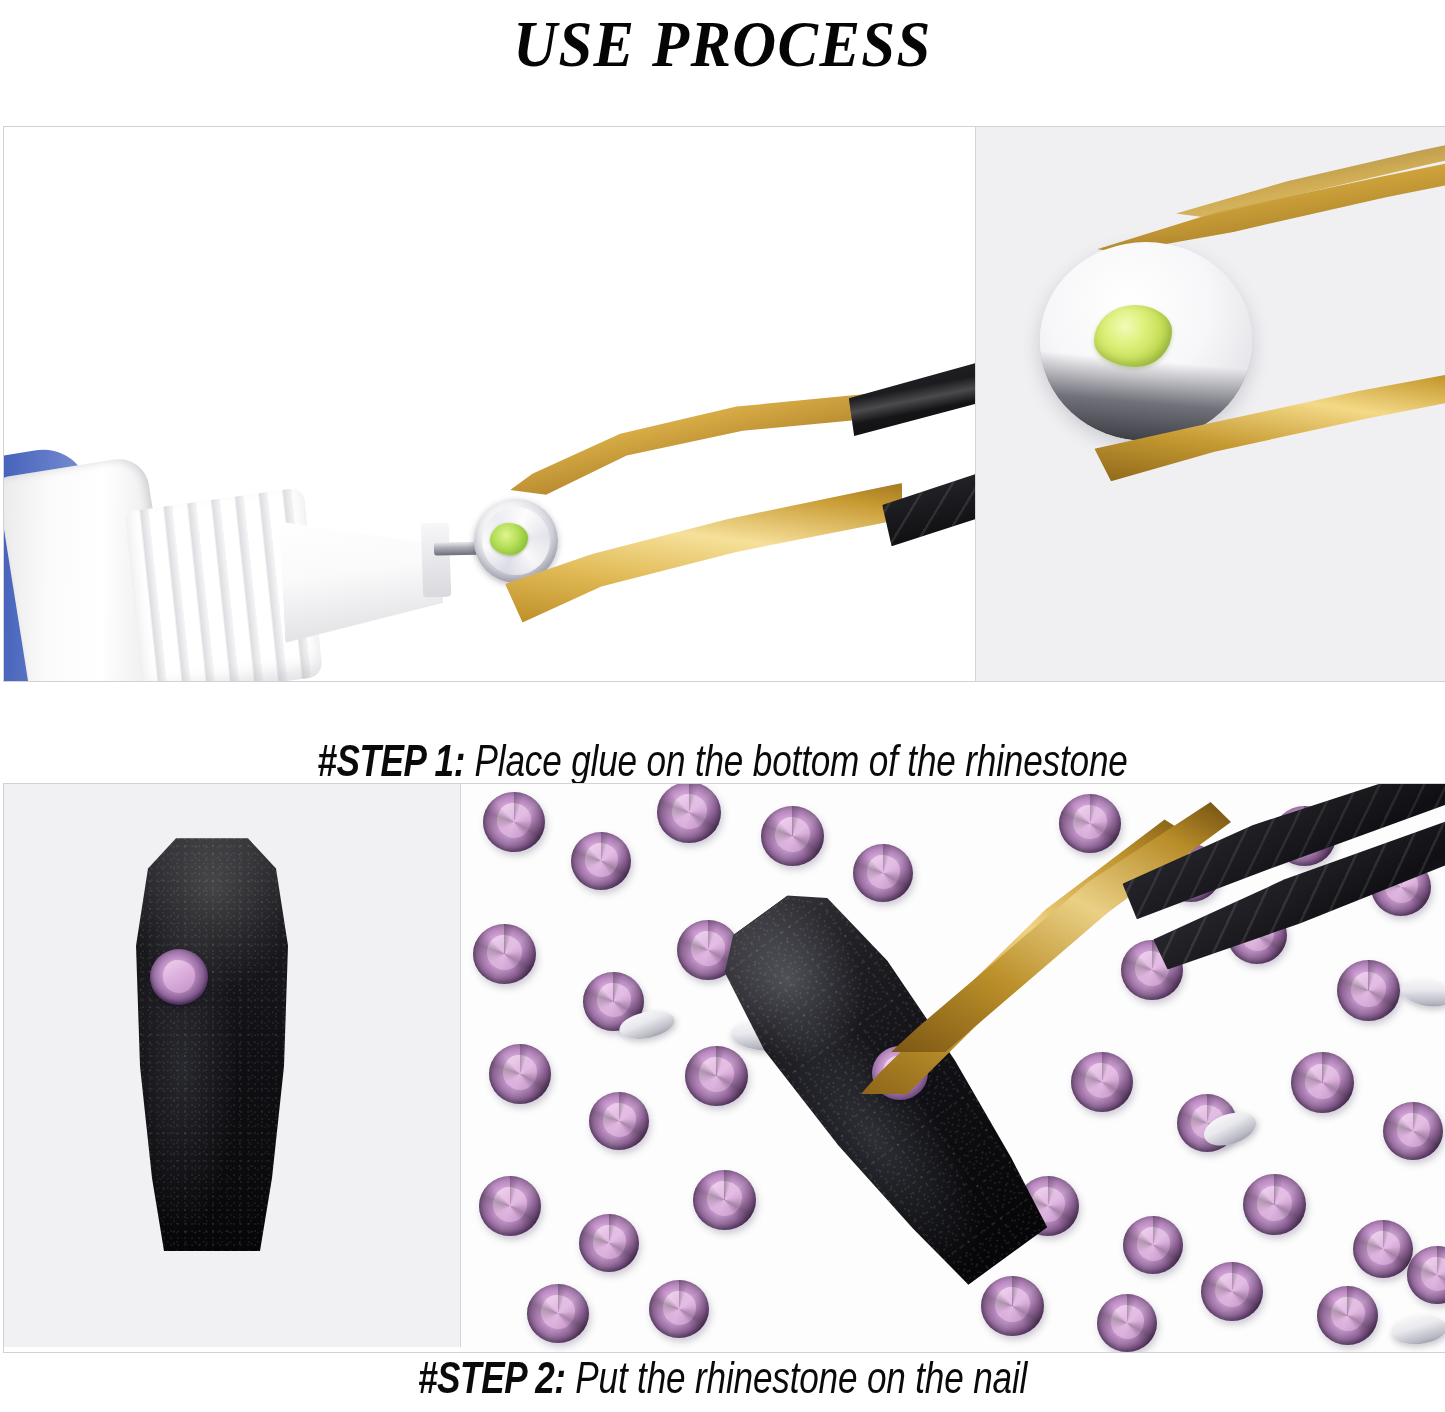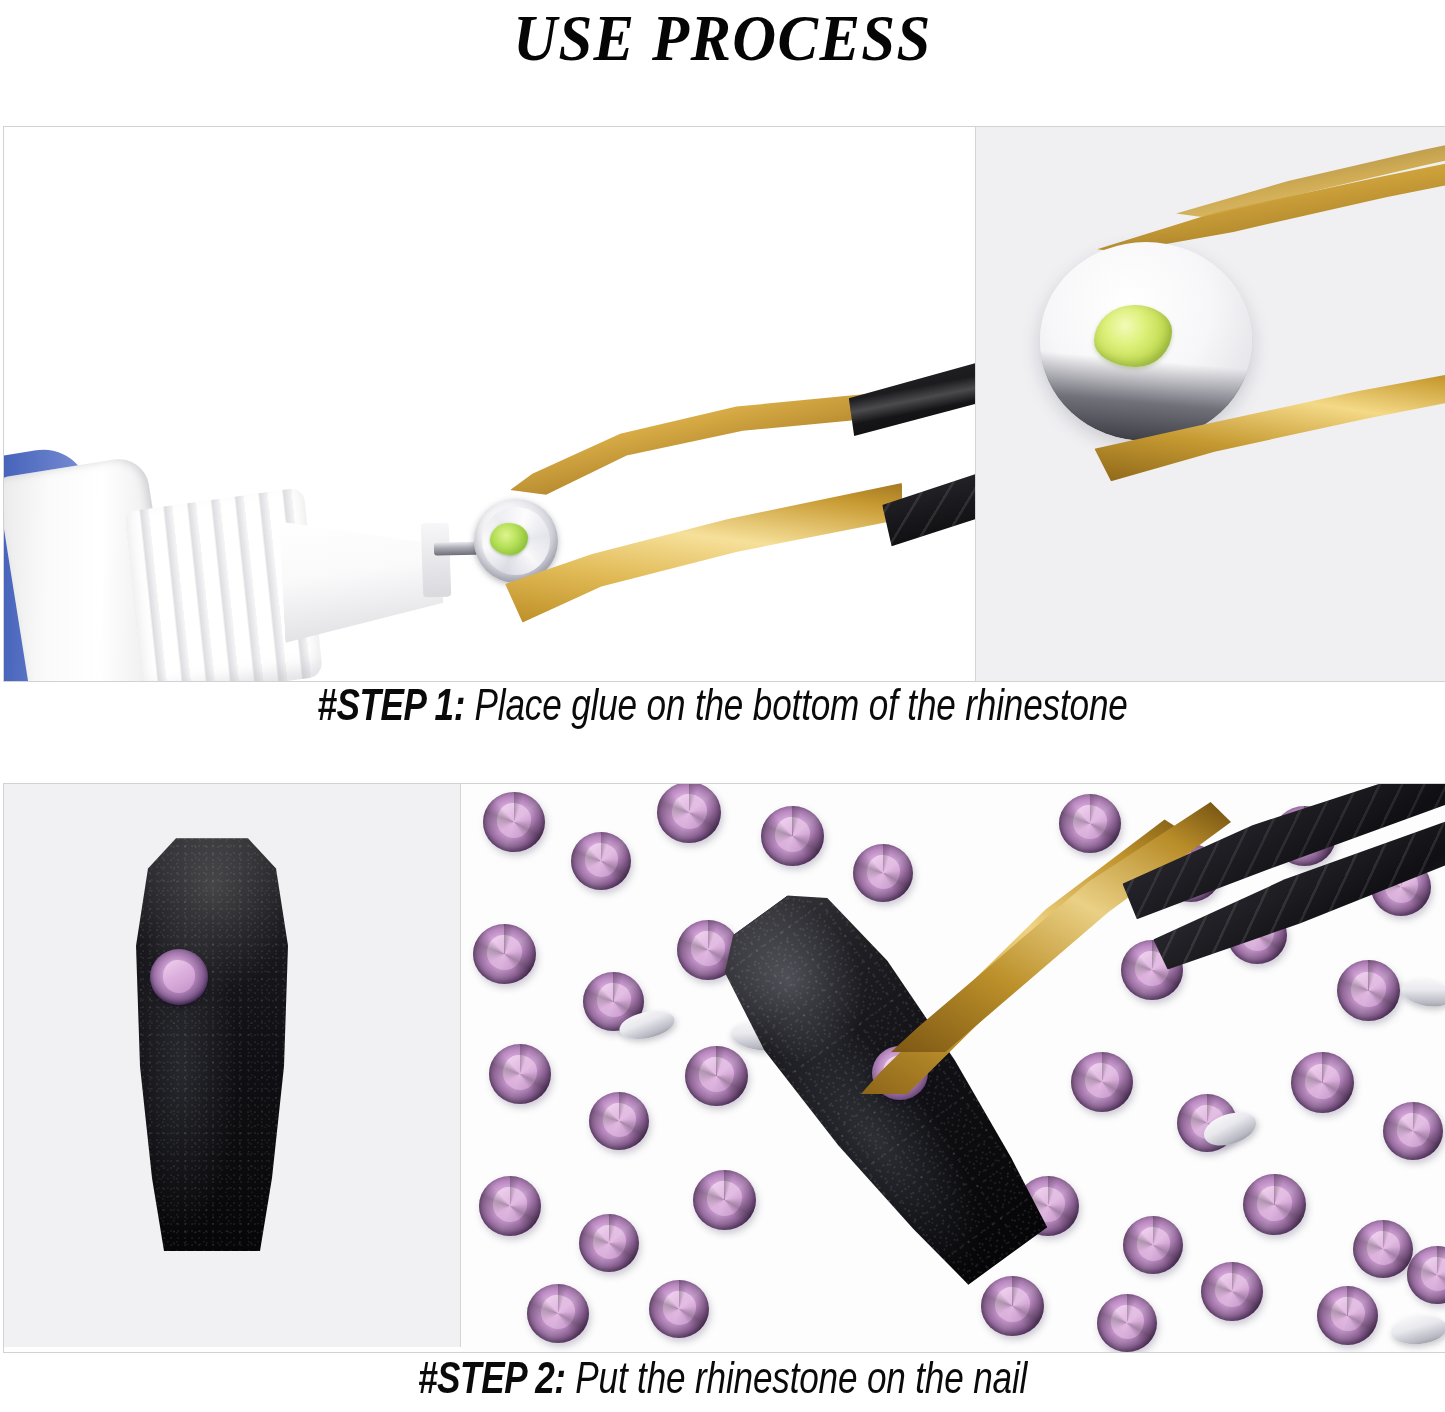--- a/index.html
+++ b/index.html
@@ -16,21 +16,21 @@
   }
 
   
   .title-bar {
     width: 100%;
     height: 126px;
     display: flex;
     align-items: flex-start;
     justify-content: center;
     box-sizing: border-box;
-    padding-top: 4px;
+    padding-top: 10px;
   }
   .title-text {
     font-family: "Liberation Serif", "DejaVu Serif", serif;
     font-weight: bold;
     font-style: italic;
     font-size: 66px;
     letter-spacing: 1.5px;
     color: #050505;
     line-height: 1.02;
     transform: scaleX(0.92);
@@ -68,21 +68,21 @@
   .r1-right { width: 469px; height: 100%; background: #f0f0f3; }
 
   
   .r2-left  { width: 457px; height: 563px; background: #f1f1f4; border-right: 1px solid #d5d5d8; }
   .r2-right { width: 984px; height: 100%; background: #fdfdfd; }
 
   
   .caption {
     width: 100%;
     display: flex;
-    align-items: flex-start;
+    align-items: flex-end;
     justify-content: center;
     background: #ffffff;
     white-space: nowrap;
   }
   .cap1 { height: 101px; }
   .cap2 { height: 58px; align-items: flex-start; padding-top: 2px; }
   .cap-inner {
     font-size: 45px;
     color: #0a0a0a;
     transform: scaleX(0.78);

